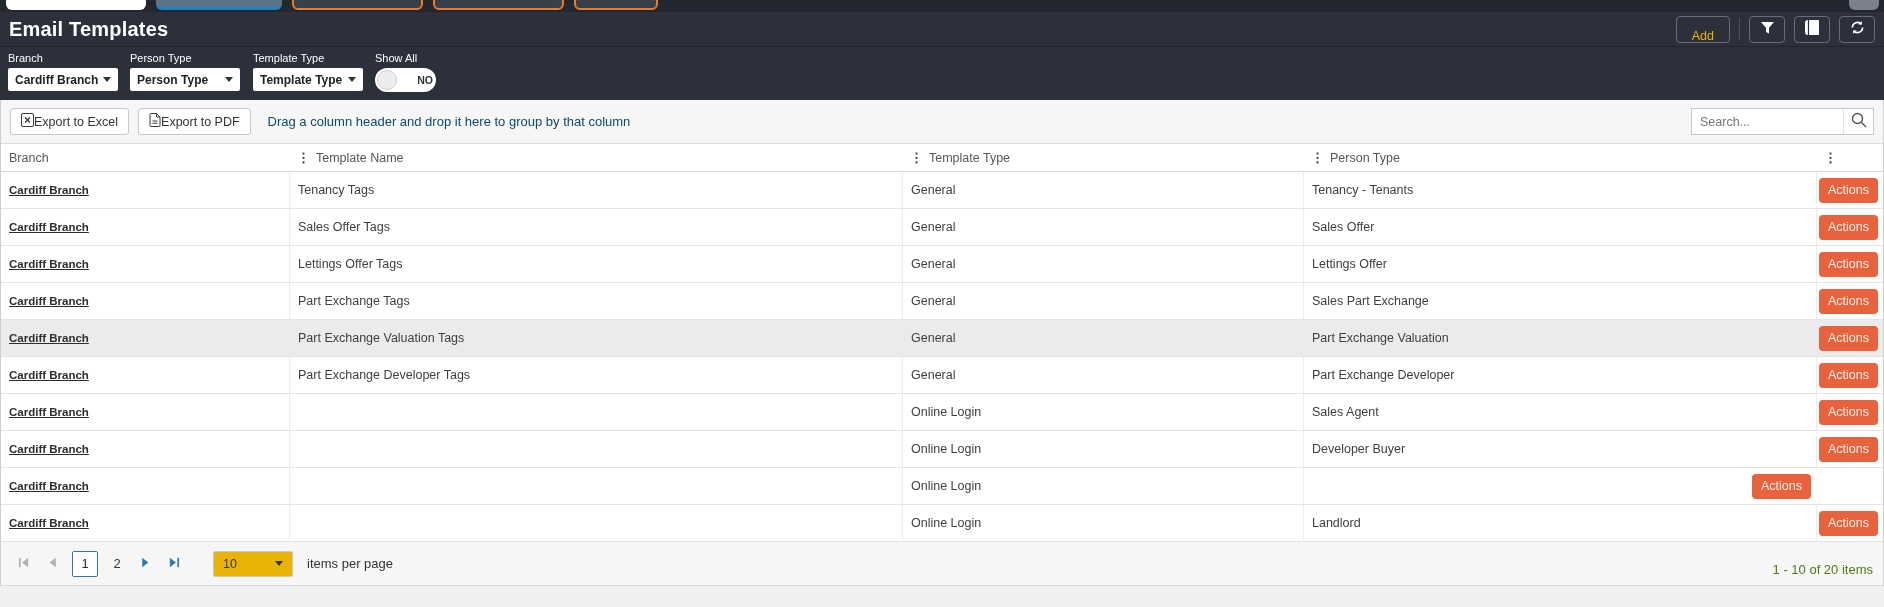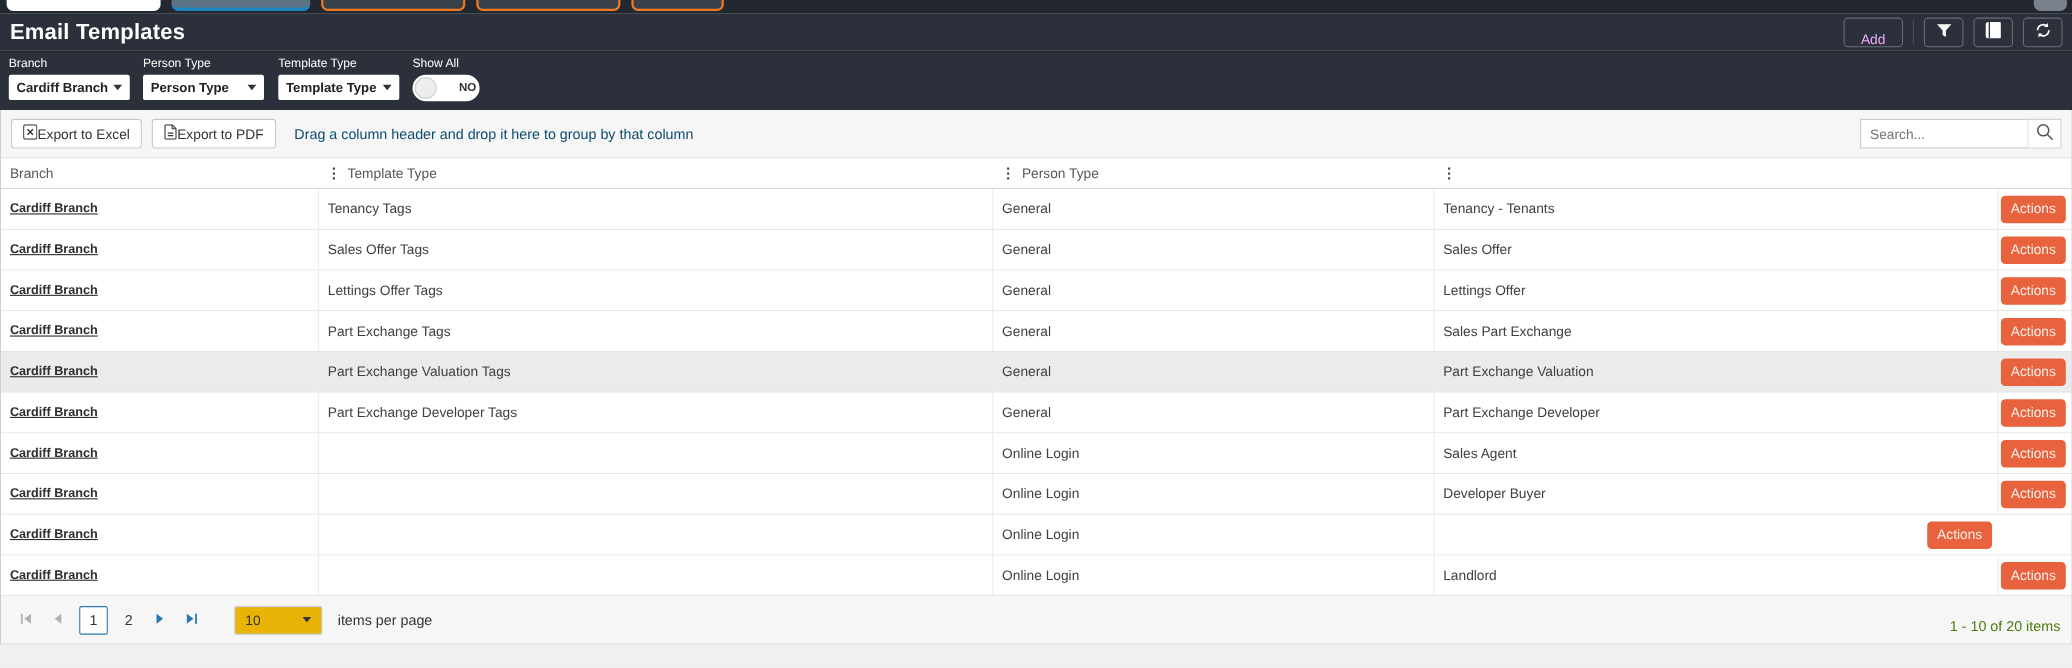--- a/index.html
+++ b/index.html
@@ -14,21 +14,21 @@
   .tab-orange { background:#3a4049; border:2px solid #ee7b23; }
   .tab-o1 { left:292px; width:131px; }
   .tab-o2 { left:433px; width:131px; }
   .tab-o3 { left:574px; width:84px; }
   .tab-gray { left:1849px; width:30px; background:#79818d; }
 
   
   .title-bar { height:34px; background:#2b303a; display:flex; align-items:center; padding:0 9px; }
   .page-title { color:#ffffff; font-size:20px; font-weight:600; letter-spacing:.2px; }
   .title-actions { margin-left:auto; display:flex; align-items:center; gap:9px; }
-  .add-btn { height:27px; padding:12px 15px; background:transparent; color:#f0abfc; font-size:12.5px;
+  .add-btn { height:27px; padding:12px 15px; background:transparent; color:#eab308; font-size:12.5px;
              border:1px solid #676d77; border-radius:4px; cursor:pointer; font-family:inherit; }
   .vdiv { width:1px; height:22px; background:#4a505a; }
   .icon-btn { width:36px; height:27px; background:transparent; border:1px solid #676d77;
               border-radius:4px; display:flex; align-items:center; justify-content:center; cursor:pointer; }
 
   
   .filter-bar { height:54px; background:#2b303a; border-top:1px solid #212530; position:relative; }
   .fgroup { position:absolute; top:5px; }
   .fg-branch { left:8px; } .fg-person { left:130px; } .fg-template { left:253px; } .fg-showall { left:375px; }
   .flabel { color:#ffffff; font-size:11px; margin-bottom:4px; }
@@ -201,20 +201,24 @@
         </button>
       </div>
     </div>
 
     <div class="grid-header gridcols">
       <div class="hcell">
         <span>Branch</span>
       </div>
       <div class="hcell">
         <span class="col-menu"></span>
+        <span>Template Name</span>
+      </div>
+      <div class="hcell">
+        <span class="col-menu"></span>
         <span>Template Type</span>
       </div>
       <div class="hcell">
         <span class="col-menu"></span>
         <span>Person Type</span>
       </div>
       <div class="hcell">
         <span class="col-menu"></span>
       </div>
     </div>

